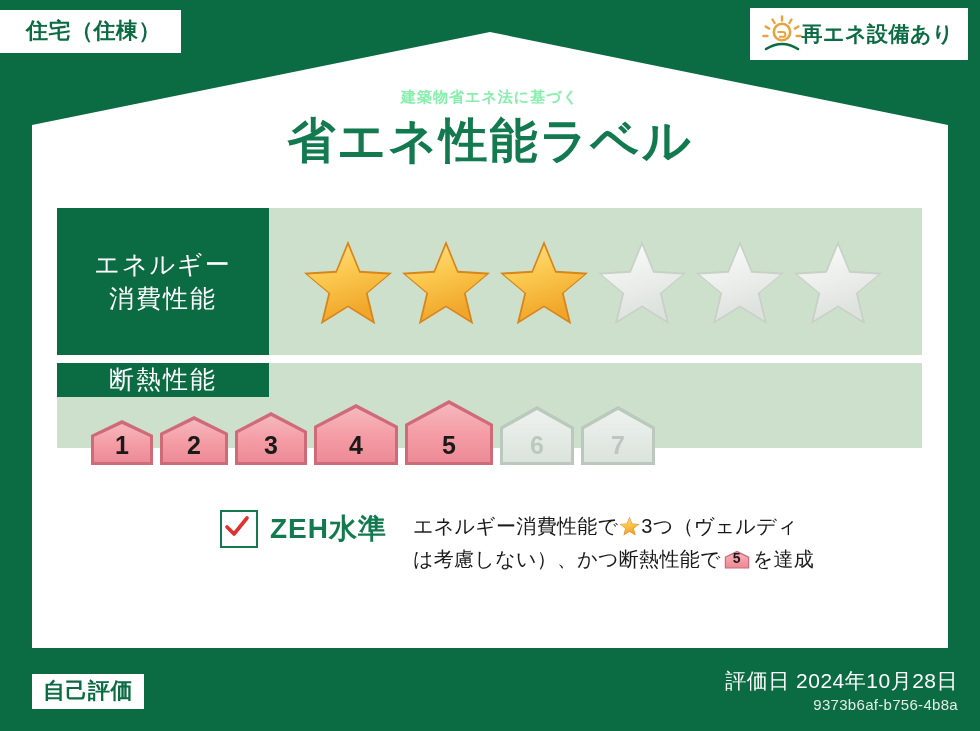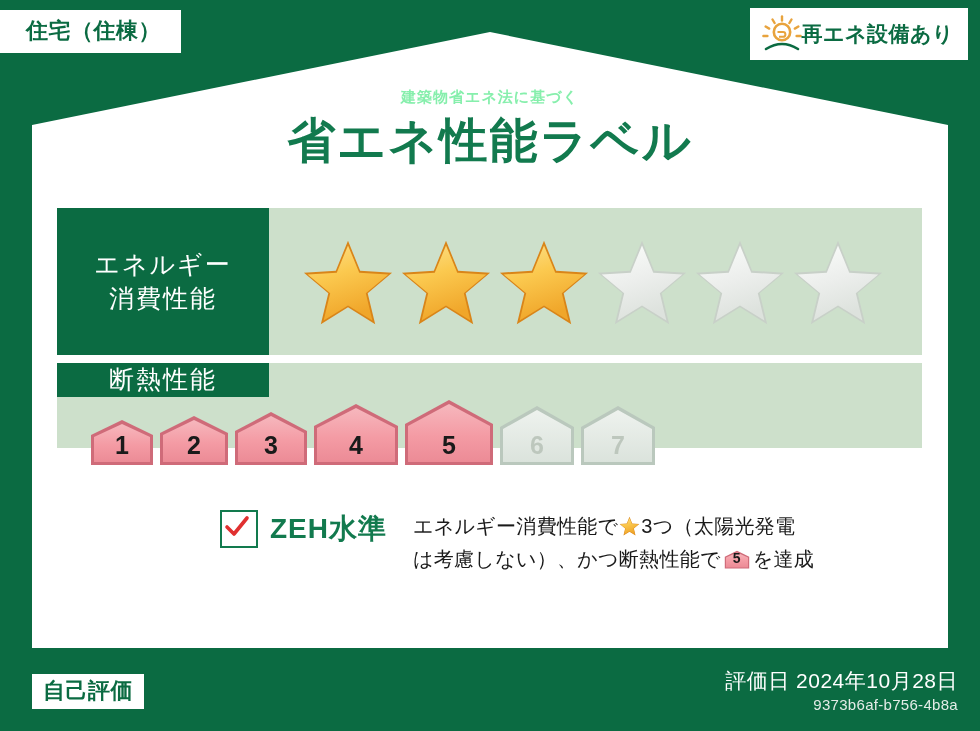--- a/index.html
+++ b/index.html
@@ -345,21 +345,21 @@
         <path d="M3 13 L10 20 L23 4" fill="none" stroke="#e03030" stroke-width="3.6" stroke-linecap="round" stroke-linejoin="round"></path>
       </svg>
     </span>
     <span class="zeh-label">ZEH水準</span>
   </div>
   <div class="zeh-desc">
     <div>
       <span>エネルギー消費性能で</span><svg class="inline-star" viewBox="0 0 100 96">
           <polygon points="50,4 63,36 97,38 71,60 79,93 50,75 21,93 29,60 3,38 37,36" fill="#d98519"></polygon>
           <polygon points="50,9 62,38 93,40 69,60 76,89 50,73 24,89 31,60 7,40 38,38" fill="url(#gfill)"></polygon>
-        </svg><span>3つ（太陽光発電</span>
+        </svg><span>3つ（ヴェルディ</span>
     </div>
     <div>
       <span>は考慮しない）、かつ断熱性能で</span><span class="inline-house"><svg width="26" height="21" viewBox="0 0 66 50">
             <polygon points="2,48 2,18 33,3 64,18 64,48" fill="#cf6b79"></polygon>
             <polygon points="5,45 5,20 33,7 61,20 61,45" fill="url(#pk)"></polygon>
           </svg><span>5</span></span><span>を達成</span>
     </div>
   </div>
 </div>
 

